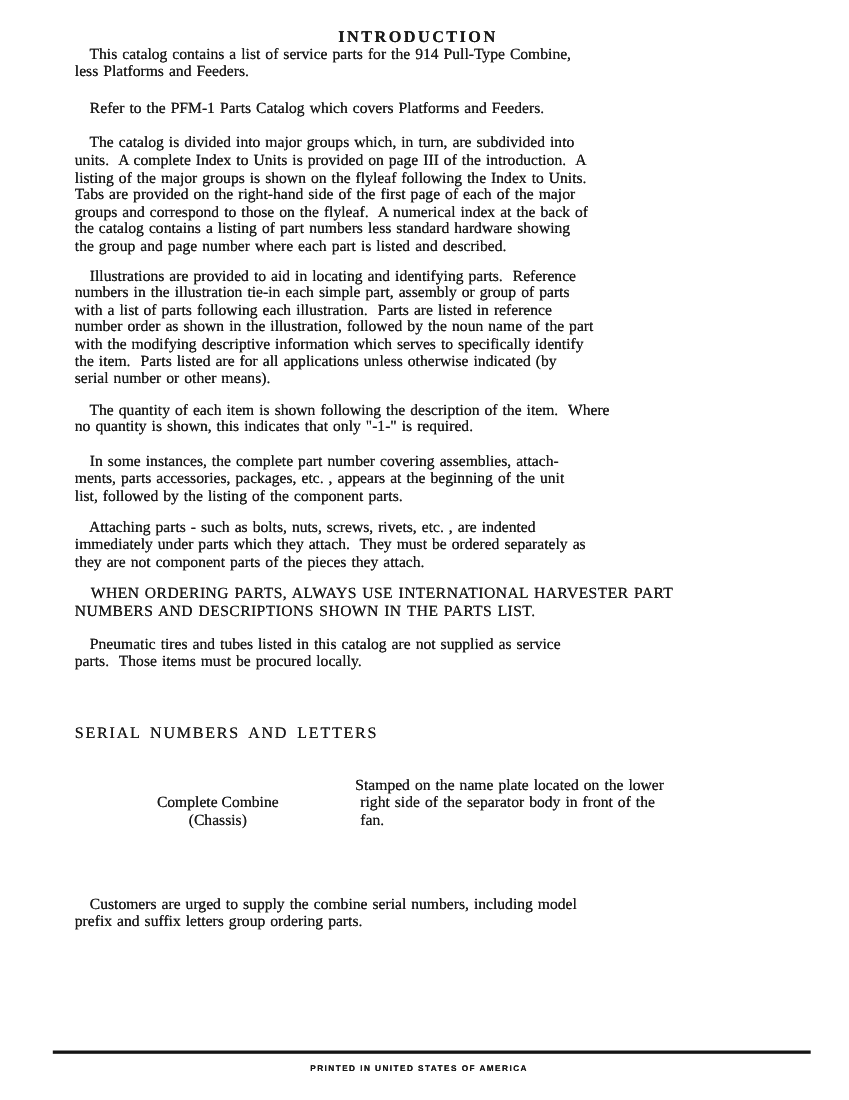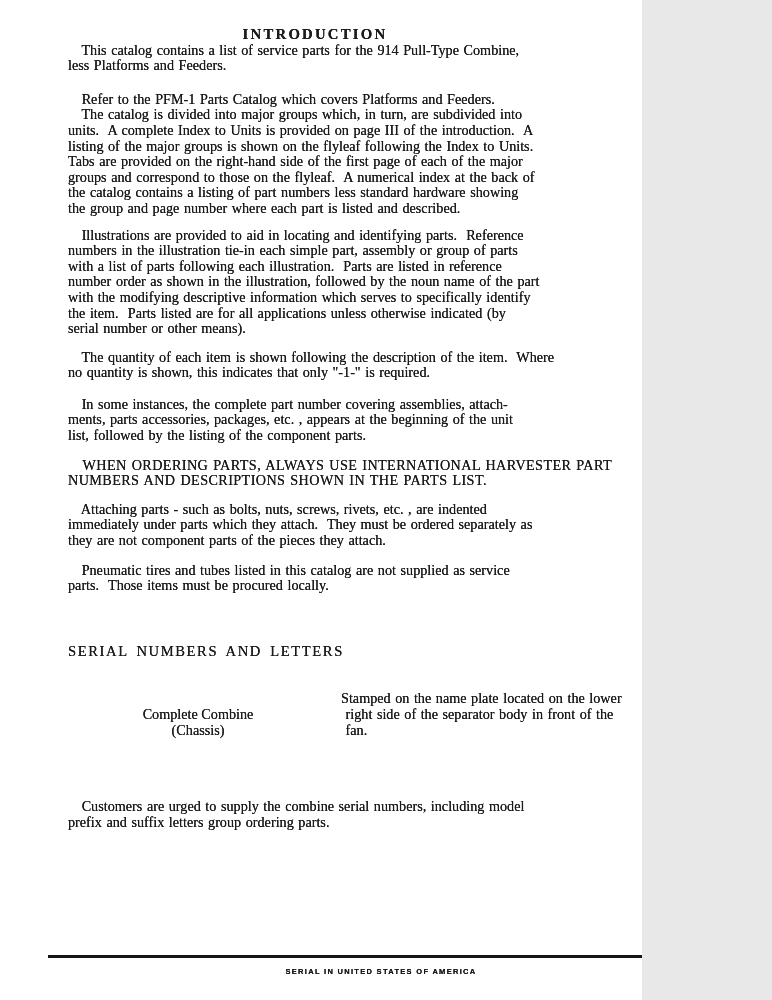--- a/index.html
+++ b/index.html
@@ -2,21 +2,21 @@
 <html><head>
 <meta charset="utf-8">
 <style>
   html, body {
     margin: 0;
     padding: 0;
     background: #e8e8e8;
   }
   .page {
     position: relative;
-    width: 642px;
+    width: 772px;
     height: 1000px;
     background: #ffffff;
     color: #1b1b1b;
     font-family: "Liberation Serif", "DejaVu Serif", serif;
     font-size: 14.2px;
     line-height: 15.6px;
     overflow: hidden;
     box-sizing: border-box;
     padding: 27px 56px 0 68px;
     text-shadow: 0 0 0.35px currentColor;
@@ -30,21 +30,21 @@
     margin: 0;
     margin-right: 24px; 
   }
   .para {
     margin: 0;
     white-space: pre;
     word-spacing: 1px;
   }
   .p1 { }
   .p2 { margin-top: 18px; }
-  .p3 { }
+  .p3 { margin-top: 16px; }
   .p4 { margin-top: 11px; }
   .p5 { margin-top: 13px; }
   .p6 { margin-top: 16px; }
   .p7 { margin-top: 13px; }
   .p8 { margin-top: 14px; letter-spacing: 0.4px; }
   .p9 { margin-top: 14px; }
   .section-heading {
     margin: 50px 0 0 0;
     text-align: left;
     font-size: 14.6px;
@@ -60,21 +60,21 @@
   }
   .serial-item {
     white-space: pre;
     text-align: center;
     width: 200px;
     margin-left: 30px;
     flex: 0 0 auto;
   }
   .serial-desc {
     white-space: pre;
-    margin-left: 43px;
+    margin-left: 25px;
     word-spacing: 1px;
     flex: 0 0 auto;
   }
   .serial-note {
     margin: 61px 0 0 0;
     white-space: pre;
     word-spacing: 1px;
   }
   .footer {
     position: absolute;
@@ -121,39 +121,39 @@
 with a list of parts following each illustration.  Parts are listed in reference
 number order as shown in the illustration, followed by the noun name of the part
 with the modifying descriptive information which serves to specifically identify
 the item.  Parts listed are for all applications unless otherwise indicated (by
 serial number or other means).</p>
   <p class="para p5">   The quantity of each item is shown following the description of the item.  Where
 no quantity is shown, this indicates that only "-1-" is required.</p>
   <p class="para p6">   In some instances, the complete part number covering assemblies, attach-
 ments, parts accessories, packages, etc. , appears at the beginning of the unit
 list, followed by the listing of the component parts.</p>
-  <p class="para p8">   WHEN ORDERING PARTS, ALWAYS USE INTERNATIONAL HARVESTER PART
-NUMBERS AND DESCRIPTIONS SHOWN IN THE PARTS LIST.</p>
   <p class="para p7">   Attaching parts - such as bolts, nuts, screws, rivets, etc. , are indented
 immediately under parts which they attach.  They must be ordered separately as
 they are not component parts of the pieces they attach.</p>
+  <p class="para p8">   WHEN ORDERING PARTS, ALWAYS USE INTERNATIONAL HARVESTER PART
+NUMBERS AND DESCRIPTIONS SHOWN IN THE PARTS LIST.</p>
   <p class="para p9">   Pneumatic tires and tubes listed in this catalog are not supplied as service
 parts.  Those items must be procured locally.</p>
 
   <h2 class="section-heading">SERIAL NUMBERS AND LETTERS</h2>
 
   <div class="serial-row">
     <div class="serial-item">Complete Combine
 (Chassis)</div>
     <div class="serial-desc">Stamped on the name plate located on the lower
  right side of the separator body in front of the
  fan.</div>
   </div>
 
   <p class="serial-note">   Customers are urged to supply the combine serial numbers, including model
 prefix and suffix letters group ordering parts.</p>
 
   <div class="footer">
     <div class="footer-rule"></div>
-    <div class="printed-note">SERIAL IN UNITED STATES OF AMERICA</div>
+    <div class="printed-note">PRINTED IN UNITED STATES OF AMERICA</div>
   </div>
 
 </div>
 
 </body></html>

